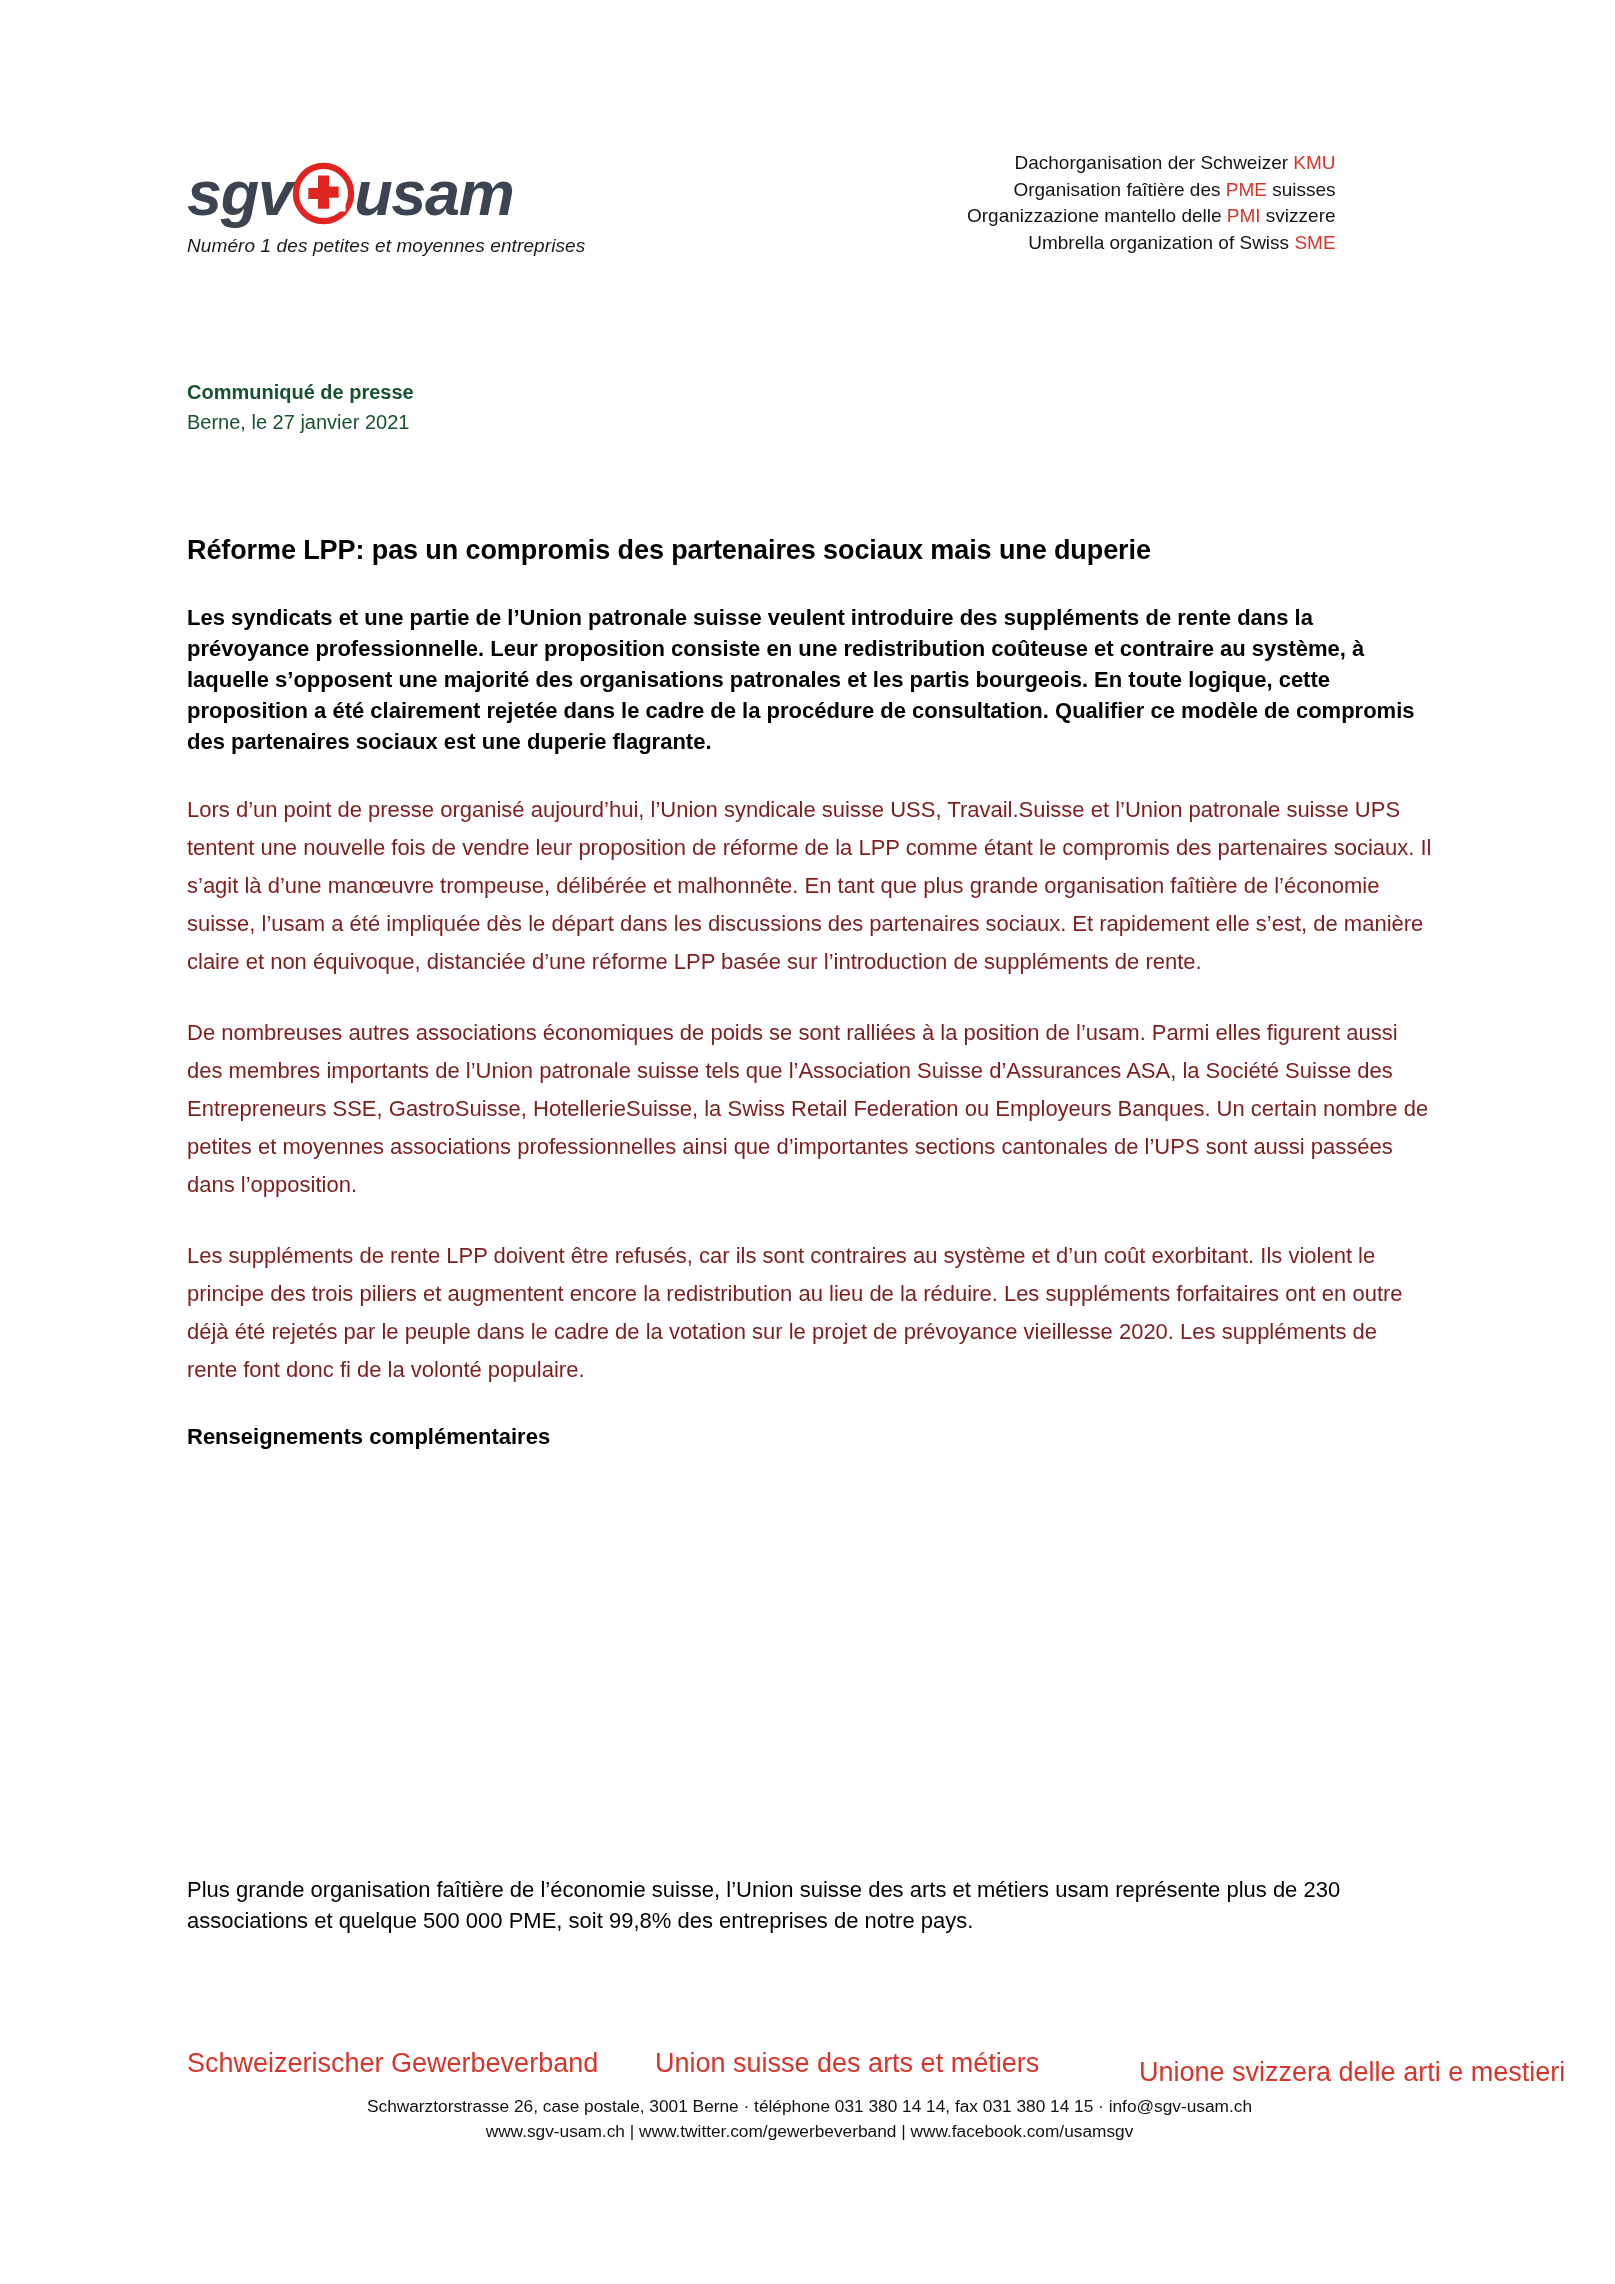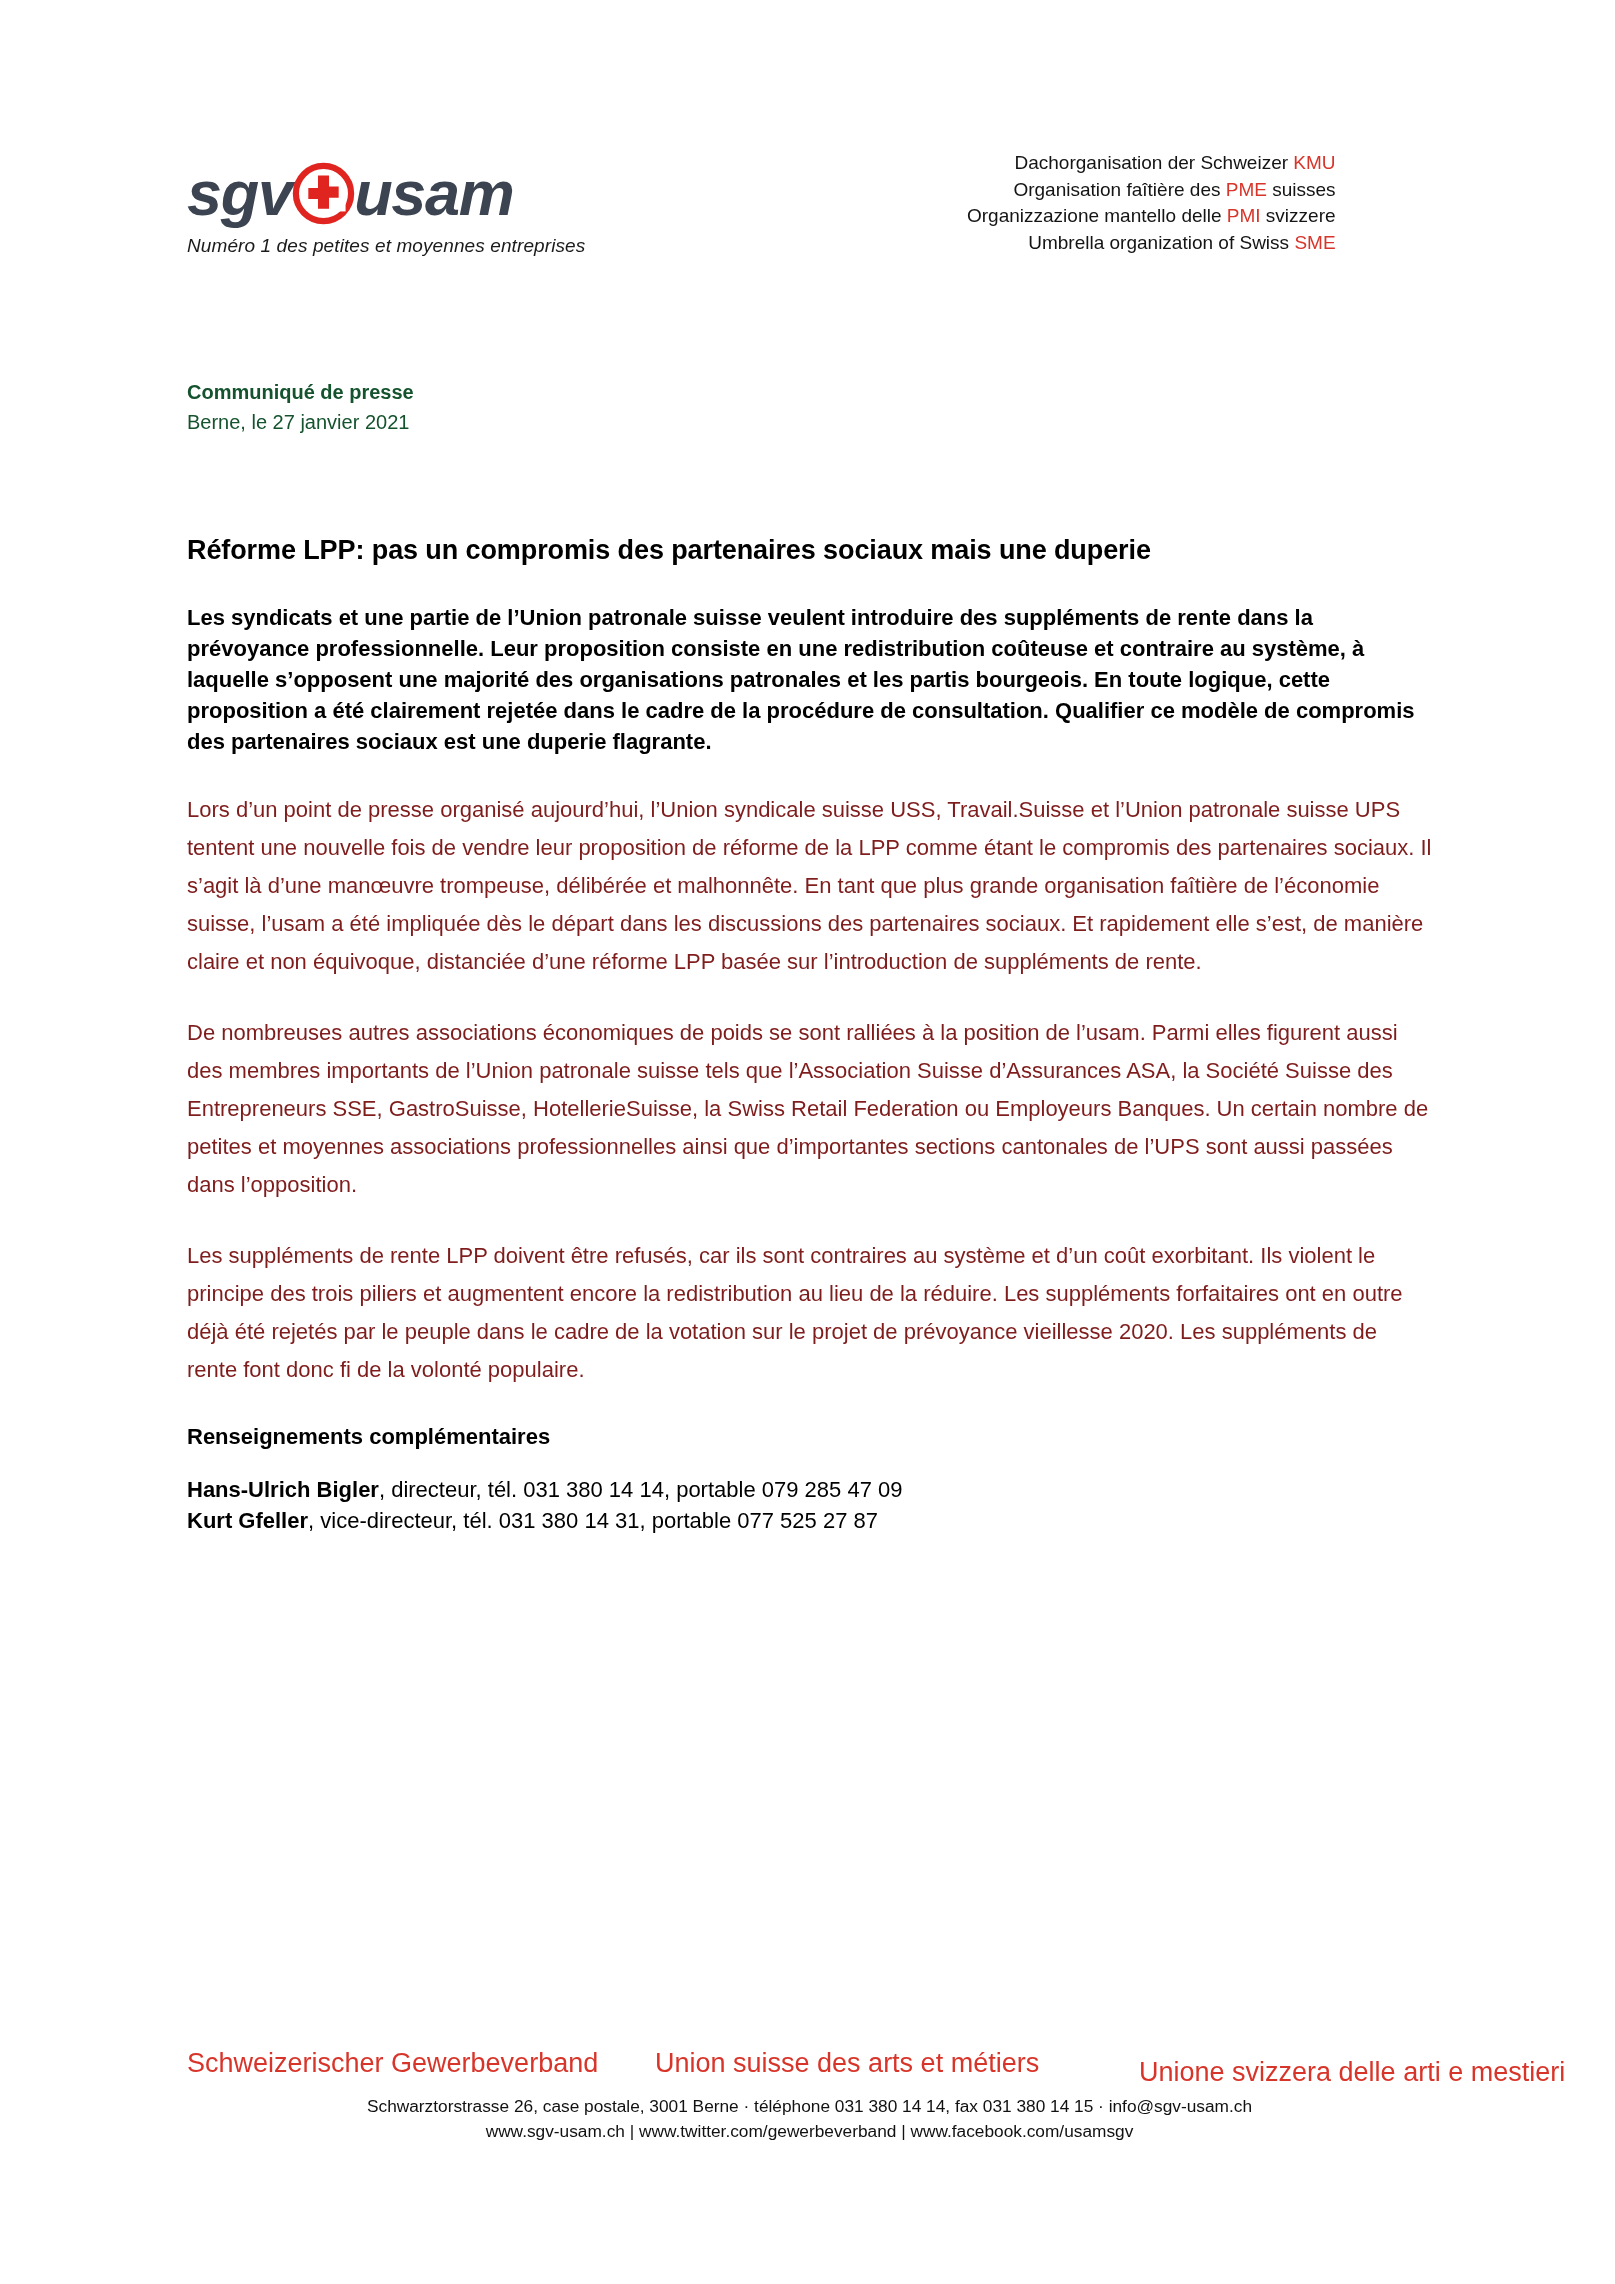--- a/index.html
+++ b/index.html
@@ -201,26 +201,23 @@
     <h1 class="headline">Réforme LPP: pas un compromis des partenaires sociaux mais une duperie</h1>
 
     <p class="lead">Les syndicats et une partie de l’Union patronale suisse veulent introduire des suppléments de rente dans la prévoyance professionnelle. Leur proposition consiste en une redistribution coûteuse et contraire au système, à laquelle s’opposent une majorité des organisations patronales et les partis bourgeois. En toute logique, cette proposition a été clairement rejetée dans le cadre de la procédure de consultation. Qualifier ce modèle de compromis des partenaires sociaux est une duperie flagrante.</p>
 
     <p class="body-par">Lors d’un point de presse organisé aujourd’hui, l’Union syndicale suisse USS, Travail.Suisse et l’Union patronale suisse UPS tentent une nouvelle fois de vendre leur proposition de réforme de la LPP comme étant le compromis des partenaires sociaux. Il s’agit là d’une manœuvre trompeuse, délibérée et malhonnête. En tant que plus grande organisation faîtière de l’économie suisse, l’usam a été impliquée dès le départ dans les discussions des partenaires sociaux. Et rapidement elle s’est, de manière claire et non équivoque, distanciée d’une réforme LPP basée sur l’introduction de suppléments de rente.</p>
     <p class="body-par">De nombreuses autres associations économiques de poids se sont ralliées à la position de l’usam. Parmi elles figurent aussi des membres importants de l’Union patronale suisse tels que l’Association Suisse d’Assurances ASA, la Société Suisse des Entrepreneurs SSE, GastroSuisse, HotellerieSuisse, la Swiss Retail Federation ou Employeurs Banques. Un certain nombre de petites et moyennes associations professionnelles ainsi que d’importantes sections cantonales de l’UPS sont aussi passées dans l’opposition.</p>
     <p class="body-par">Les suppléments de rente LPP doivent être refusés, car ils sont contraires au système et d’un coût exorbitant. Ils violent le principe des trois piliers et augmentent encore la redistribution au lieu de la réduire. Les suppléments forfaitaires ont en outre déjà été rejetés par le peuple dans le cadre de la votation sur le projet de prévoyance vieillesse 2020. Les suppléments de rente font donc fi de la volonté populaire.</p>
 
     <h2 class="sub">Renseignements complémentaires</h2>
 
-    <div class="contacts">
-      <div><b>Hans-Ulrich Bigler</b><span>, directeur, tél. 031 380 14 14, portable 079 285 47 09</span></div>
-      <div><b>Kurt Gfeller</b><span>, vice-directeur, tél. 031 380 14 31, portable 077 525 27 87</span></div>
-    </div>
-  </div>
-
+  </div>
+
+  <div class="boilerplate">Plus grande organisation faîtière de l’économie suisse, l’Union suisse des arts et métiers usam représente plus de 230 associations et quelque 500 000 PME, soit 99,8% des entreprises de notre pays.</div>
 
   <div class="footer">
     <div class="footer-orgs">
       <span class="fo-1">Schweizerischer Gewerbeverband</span>
       <span class="fo-2">Union suisse des arts et métiers</span>
       <span class="fo-3">Unione svizzera delle arti e mestieri</span>
     </div>
     <div class="footer-lines">
       <div>Schwarztorstrasse 26, case postale, 3001 Berne  ·   téléphone 031 380 14 14, fax 031 380 14 15  ·  info@sgv-usam.ch</div>
       <div>www.sgv-usam.ch  |  www.twitter.com/gewerbeverband  |  www.facebook.com/usamsgv</div>

